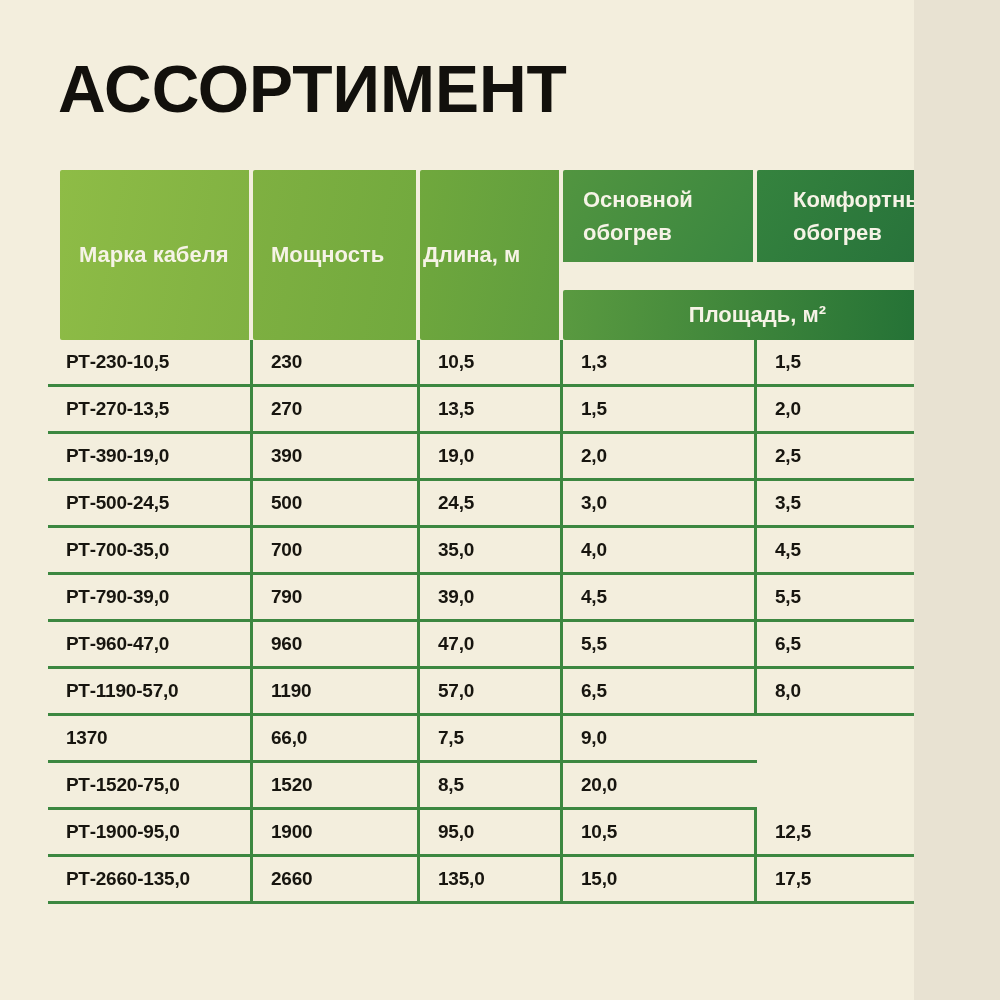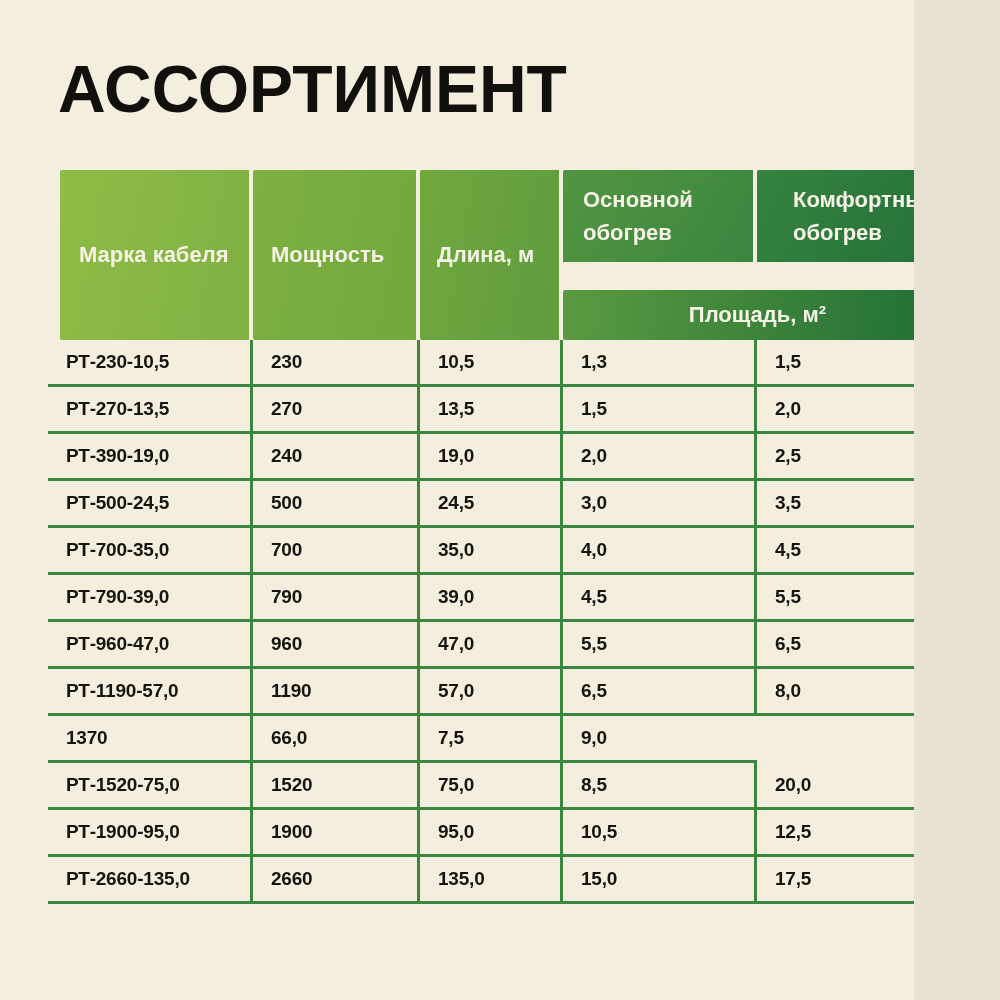--- a/index.html
+++ b/index.html
@@ -48,21 +48,21 @@
   .th.c2 {
     grid-area: 1 / 2 / 3 / 3;
     background: linear-gradient(100deg, var(--h2_start), var(--h2_end));
     border-right: 4px solid var(--page_bg);
     padding-left: 18px;
   }
   .th.c3 {
     grid-area: 1 / 3 / 3 / 4;
     background: linear-gradient(100deg, var(--h3_start), var(--h3_end));
     border-right: 4px solid var(--page_bg);
-    padding-left: 17px;
+    padding-left: 3px;
   }
   .th.c4 {
     grid-area: 1 / 4 / 2 / 5;
     background: linear-gradient(120deg, var(--h4_start), var(--h4_end));
     border-right: 4px solid var(--page_bg);
     border-bottom: 4px solid var(--page_bg);
     padding-left: 20px;
     padding-right: 28px;
     line-height: 1.5;
   }
@@ -130,21 +130,21 @@
   <div class="tr">
     <div class="td">РТ-270-13,5</div>
     <div class="td">270</div>
     <div class="td">13,5</div>
     <div class="td">1,5</div>
     <div class="td">2,0</div>
   </div>
 
   <div class="tr">
     <div class="td">РТ-390-19,0</div>
-    <div class="td">240</div>
+    <div class="td">390</div>
     <div class="td">19,0</div>
     <div class="td">2,0</div>
     <div class="td">2,5</div>
   </div>
 
   <div class="tr">
     <div class="td">РТ-500-24,5</div>
     <div class="td">500</div>
     <div class="td">24,5</div>
     <div class="td">3,0</div>
@@ -186,21 +186,20 @@
   <div class="tr">
     <div class="td">1370</div>
     <div class="td">66,0</div>
     <div class="td">7,5</div>
     <div class="td">9,0</div>
   </div>
 
   <div class="tr">
     <div class="td">РТ-1520-75,0</div>
     <div class="td">1520</div>
-    <div class="td">75,0</div>
     <div class="td">8,5</div>
     <div class="td">20,0</div>
   </div>
 
   <div class="tr">
     <div class="td">РТ-1900-95,0</div>
     <div class="td">1900</div>
     <div class="td">95,0</div>
     <div class="td">10,5</div>
     <div class="td">12,5</div>

